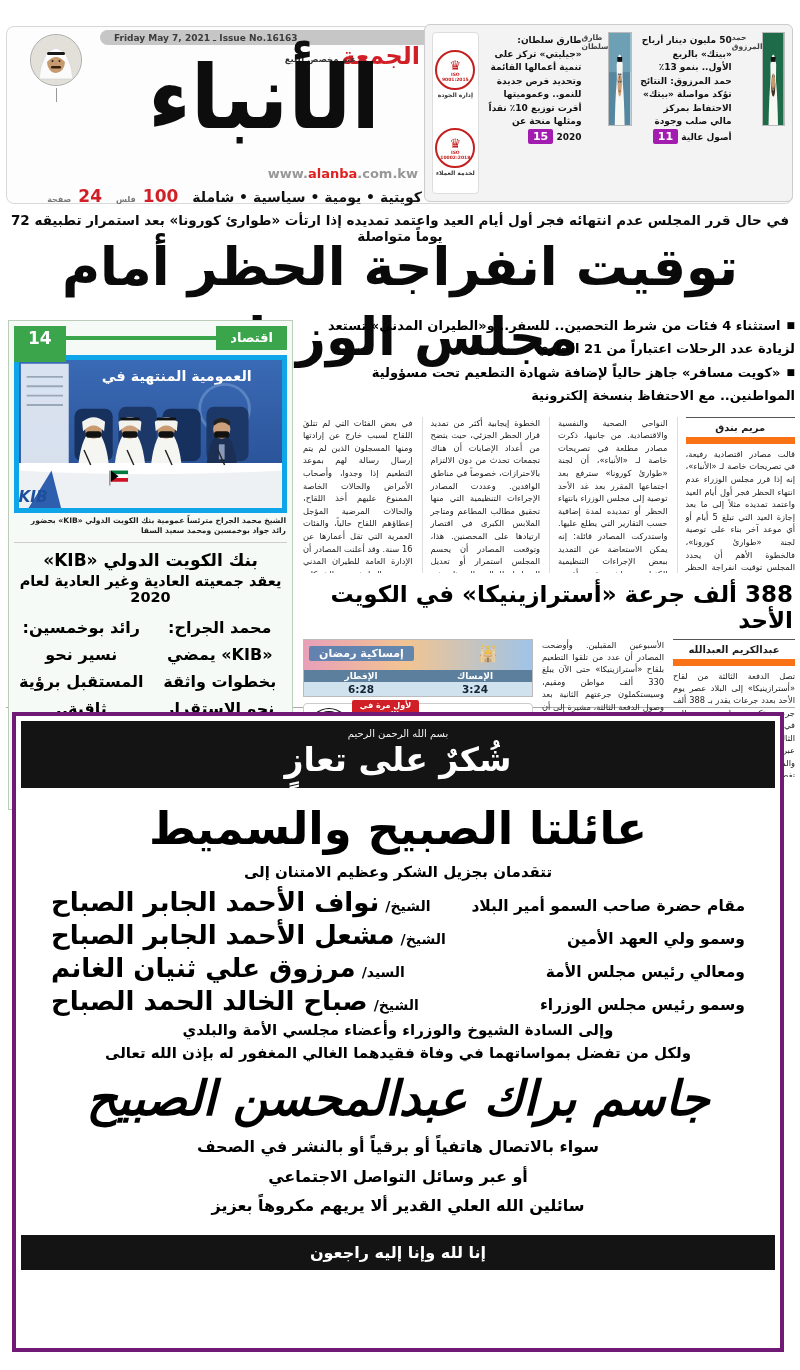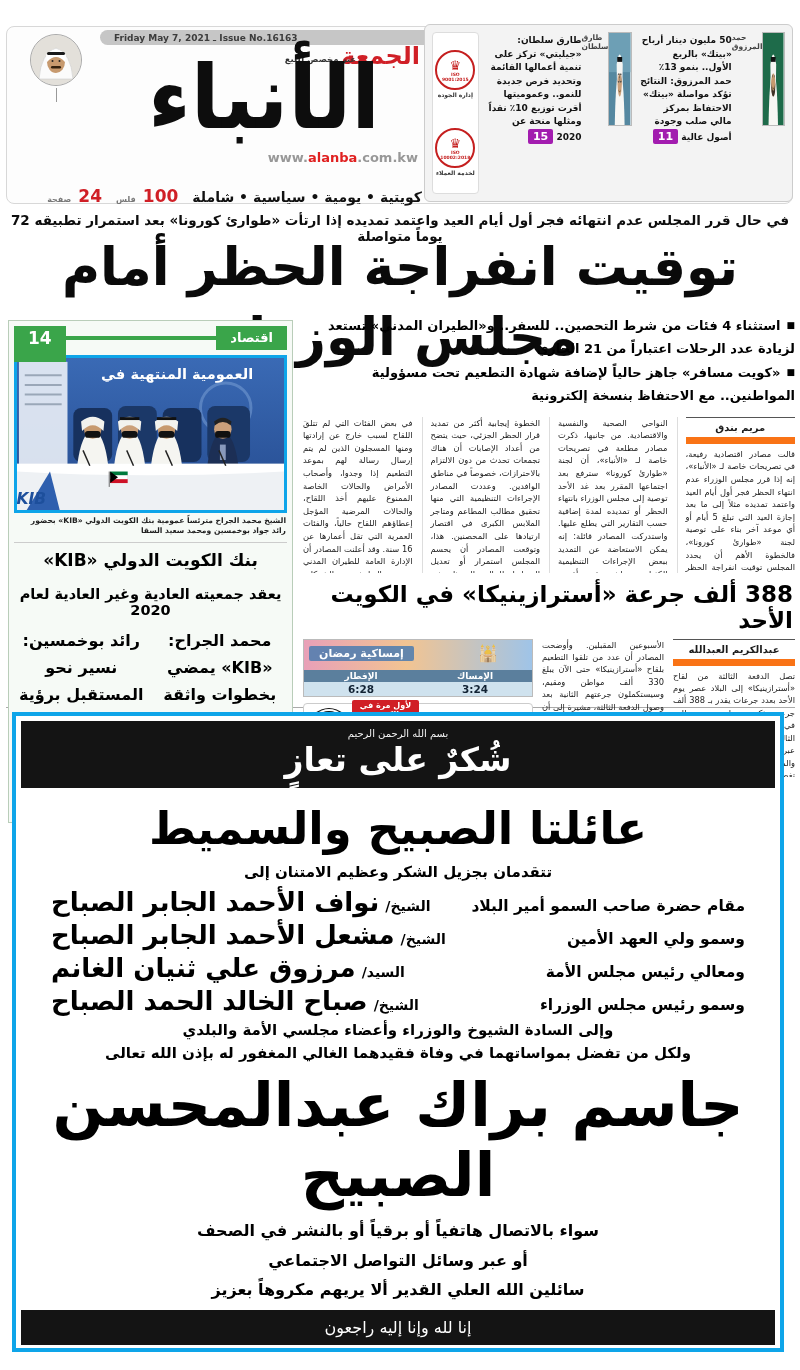--- a/index.html
+++ b/index.html
@@ -20,21 +20,21 @@
   .founder-portrait { width:52px; height:52px; border-radius:50%; overflow:hidden; border:1px solid #aaa; margin:0 auto; background:#e8e6e2; }
   .founder-vline { width:1px; height:14px; background:#999; margin:2px auto; }
   .founder-row { display:flex; direction:ltr; align-items:flex-start; gap:4px; justify-content:center; }
   .founder-note { direction:rtl; text-align:right; font-size:9px; font-weight:bold; color:#b3262c; line-height:1.55; }
   .founder-year { color:#222; font-size:11px; }
 
   .day-label { position:absolute; right:380px; top:42px; font-size:24px; font-weight:900; color:#d01f26; }
   .nfs-label { position:absolute; right:444px; top:54px; font-size:8.5px; font-weight:bold; color:#333; }
   .paper-logo { position:absolute; right:376px; top:54px; width:320px; text-align:center;
                 font-size:84px; font-weight:900; color:#0d0d0d; line-height:1.05; letter-spacing:-3px; transform:scaleY(1.05); }
-  .website { position:absolute; right:382px; top:150px; direction:ltr; font-size:13px; font-weight:bold; color:#989898; }
+  .website { position:absolute; right:382px; top:166px; direction:ltr; font-size:13px; font-weight:bold; color:#989898; }
   .website .brand { color:#e02020; }
   .tagline-row { position:absolute; left:88px; top:172px; width:334px; display:flex; direction:rtl;
                  align-items:baseline; gap:7px; }
   .tg { font-size:14px; font-weight:900; color:#111; white-space:nowrap; }
   .vsep { width:1px; height:16px; background:#999; align-self:center; }
   .price-num { color:#d01f26; font-size:17px; font-weight:900;margin-top:14px; }
   .price-unit { font-size:8px; color:#777; font-weight:bold; }
 
   
   .briefs-card { position:absolute; left:424px; top:24px; width:369px; height:178px;
@@ -111,47 +111,47 @@
                   font-size:9.5px; font-weight:900; }
 
   
   .eco-card { border:1px solid #b9cdb9; background:#f6faf6; padding:5px; }
   .eco-tab { position:relative; height:24px; margin-bottom:5px; }
   .eco-line { position:absolute; left:0; right:0; top:10px; height:4px; background:#3aa54a; }
   .eco-page { position:absolute; left:0; top:0; background:#3aa54a; color:#fff; font-weight:900;
               font-size:17px; padding:0 14px; height:36px; line-height:24px; }
   .eco-name { position:absolute; right:0; top:0; background:#3aa54a; color:#fff; font-weight:900;
               font-size:13px; padding:0 14px; height:24px; line-height:24px; }
-  .eco-photo { height:158px; border:3px solid #0ea5e9; background:#fff; }
+  .eco-photo { height:158px; border:5px solid #0ea5e9; background:#fff; }
   .eco-photo svg { display:block; width:100%; height:100%; }
   .eco-cap { font-size:7.6px; font-weight:bold; color:#222; margin:3px 1px 5px; text-align:right; line-height:1.35; }
   .kib-block { border-top:1px solid #ccc; padding-top:7px; text-align:center; }
   .kib-t1 { font-size:17px; font-weight:900; }
-  .kib-t2 { font-size:14.5px; font-weight:900; margin-top:16px; }
+  .kib-t2 { font-size:14.5px; font-weight:900; margin-top:3px; }
   .kib-quotes { display:flex; direction:rtl; gap:12px; margin-top:9px; padding:0 4px; }
   .kq { flex:1; font-size:16px; font-weight:900; line-height:1.7; text-align:center; }
 
   
   .obituary { position:absolute; top:712px; left:12px; width:772px; height:640px;
-              border:4px solid #0ea5e9; background:#fff; padding:5px; }
+              border:4px solid #701a75; background:#fff; padding:5px; }
   .ob-band { background:#141414; color:#fff; text-align:center; padding:7px 0 9px; }
   .ob-bism { font-size:10px; opacity:.95; }
   .ob-title { font-size:33px; font-weight:900; margin-top:1px; }
   .ob-body { text-align:center; padding:2px 26px; }
   .ob-families { font-size:45px; font-weight:900; margin:12px 0 4px; }
   .ob-intro { font-size:15px; font-weight:900; margin:8px 0 6px; }
   .ob-row { display:flex; direction:rtl; justify-content:space-between; align-items:baseline; margin:3px 4px; }
   .ob-row-title { font-size:15.5px; font-weight:900; }
   .ob-hon { font-size:14px; font-weight:900; margin-left:6px; }
   .ob-name { font-size:26px; font-weight:900; }
   .ob-line { font-size:15px; font-weight:900; margin:5px 0; }
-  .ob-deceased { font-size:60px; font-weight:900; margin:8px 0 6px; }
+  .ob-deceased { font-size:48px; font-weight:900; margin:8px 0 6px;font-style:italic; }
   .ob-close { font-size:16px; font-weight:900; line-height:1.85; }
-  .ob-footer { background:#141414; color:#fff; text-align:center; font-size:16px; font-weight:400;
-               padding:8px 0; margin-top:3px; }
+  .ob-footer { background:#141414; color:#fff; text-align:center; font-size:16px; font-weight:700;
+               padding:8px 0; margin-top:12px; }
 </style>
 </head>
 <body>
 
 <div class="page">
 
   <div class="mast-frame"></div>
 
   <div class="date-strip">
     <span class="date-en">Friday May 7, 2021 ـ Issue No.16163</span>

